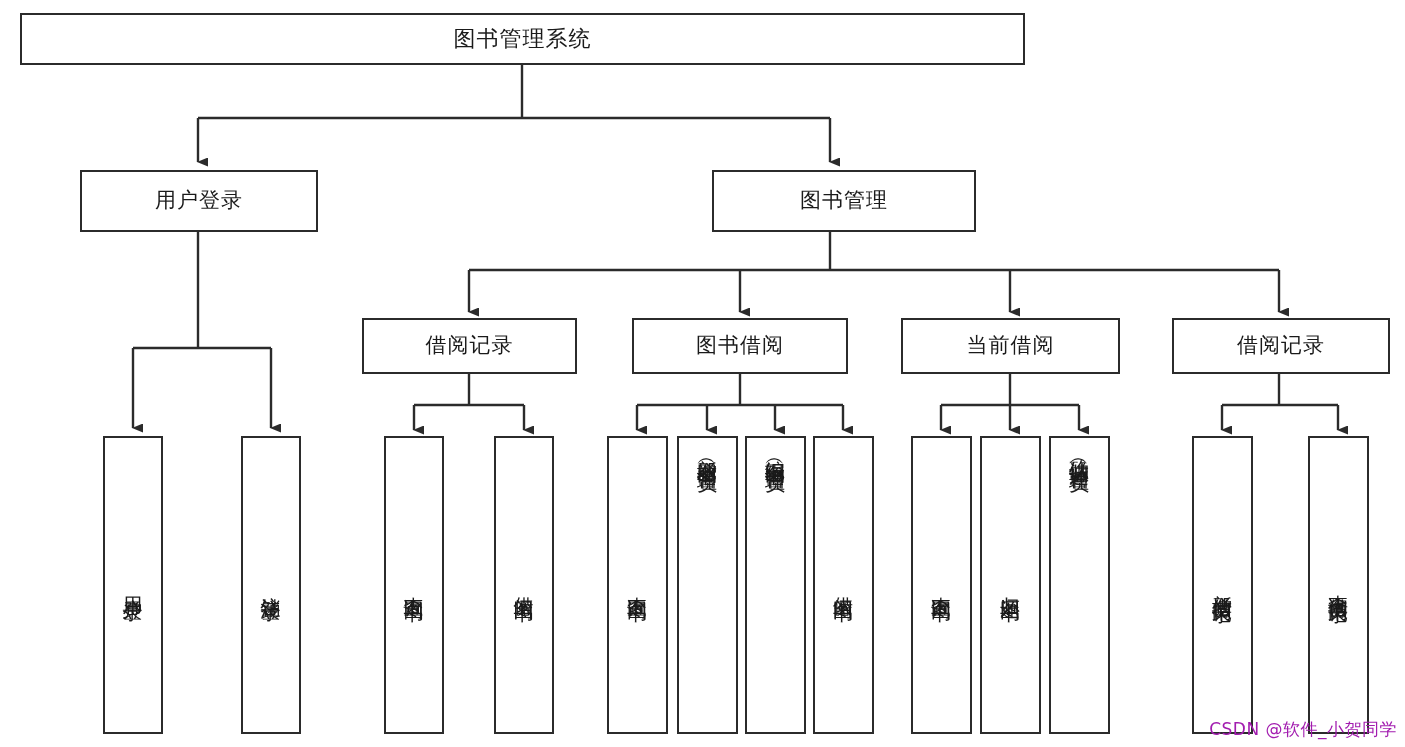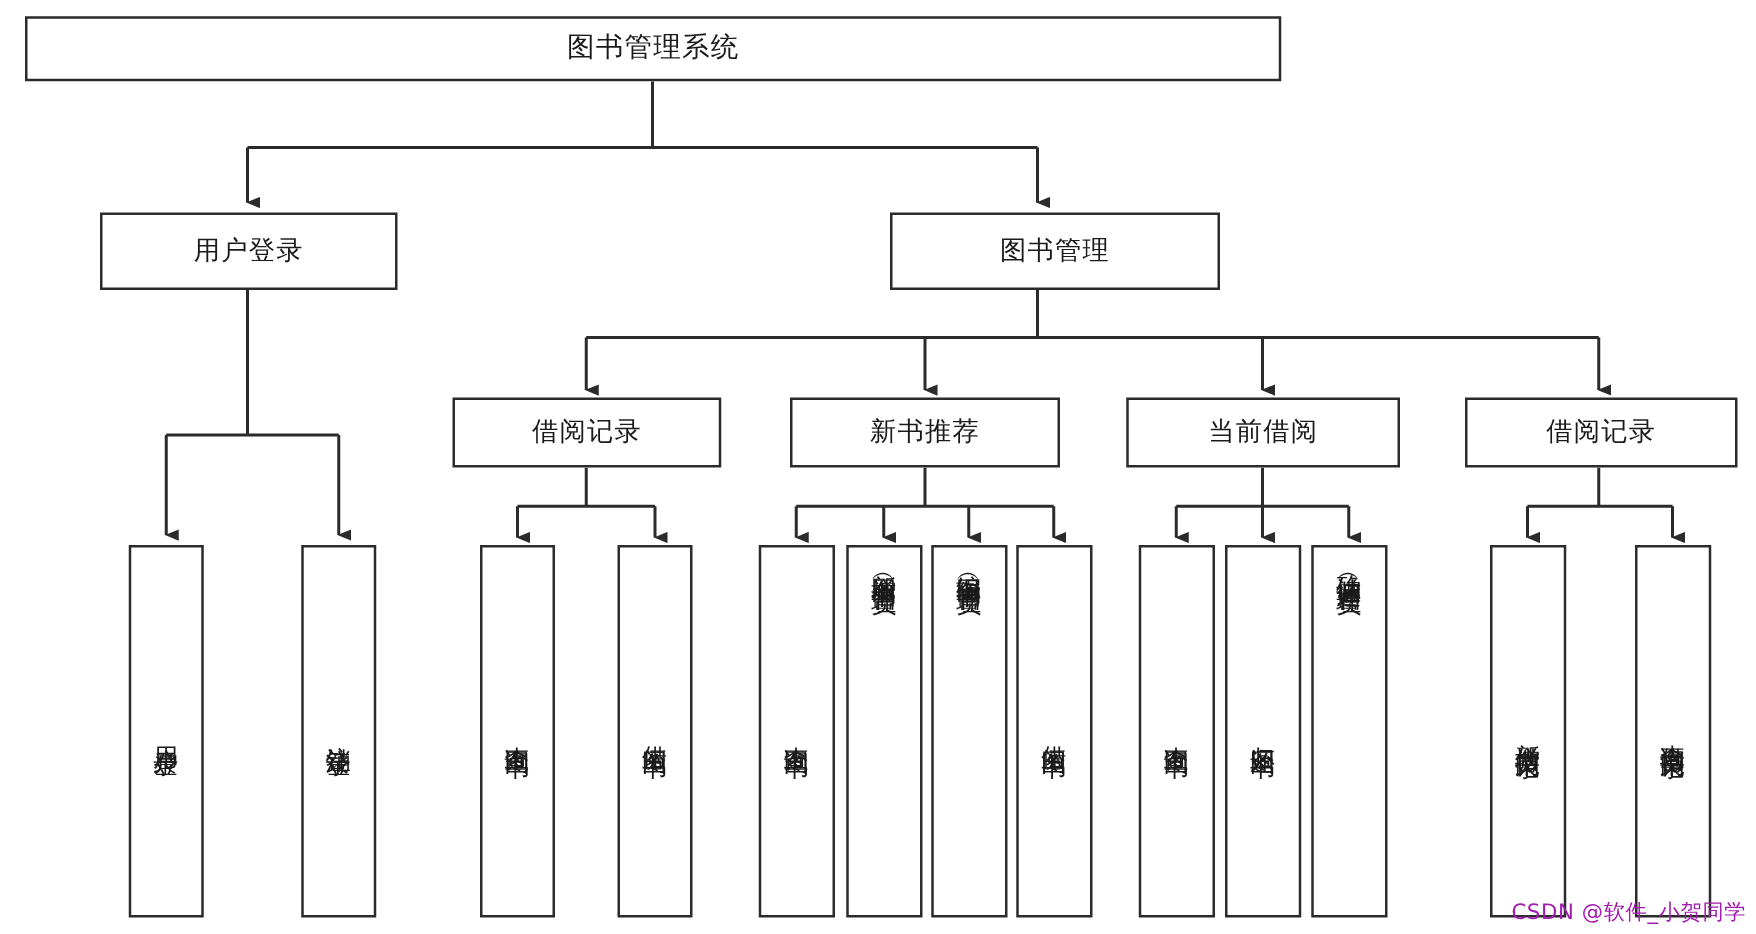--- a/index.html
+++ b/index.html
@@ -144,21 +144,21 @@
 
   <div class="node horiz" style="left:712px; top:170px; width:264px; height:62px;">
     <span class="label">图书管理</span>
   </div>
 
   <div class="node horiz" style="left:362px; top:318px; width:215px; height:56px;">
     <span class="label">借阅记录</span>
   </div>
 
   <div class="node horiz" style="left:632px; top:318px; width:216px; height:56px;">
-    <span class="label">新书推荐</span>
+    <span class="label">图书借阅</span>
   </div>
 
   <div class="node horiz" style="left:901px; top:318px; width:219px; height:56px;">
     <span class="label">当前借阅</span>
   </div>
 
   <div class="node horiz" style="left:1172px; top:318px; width:218px; height:56px;">
     <span class="label">借阅记录</span>
   </div>
 

